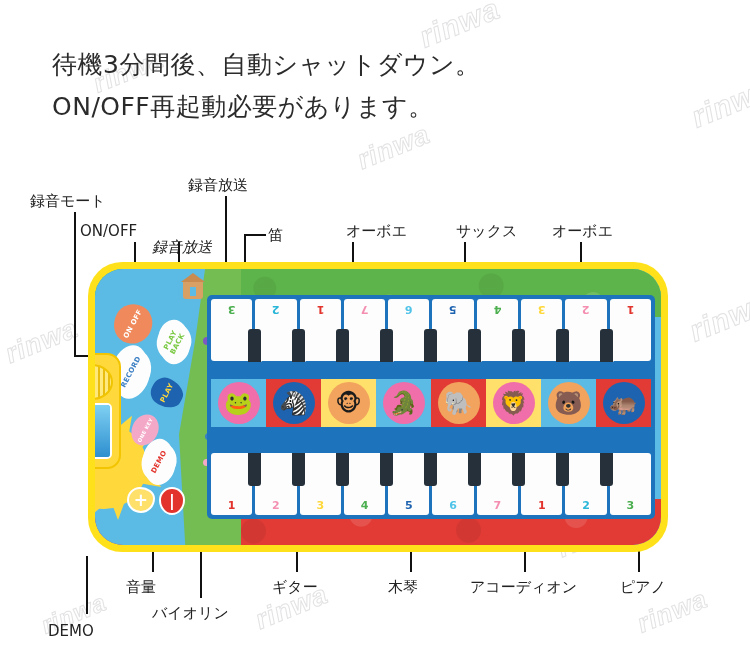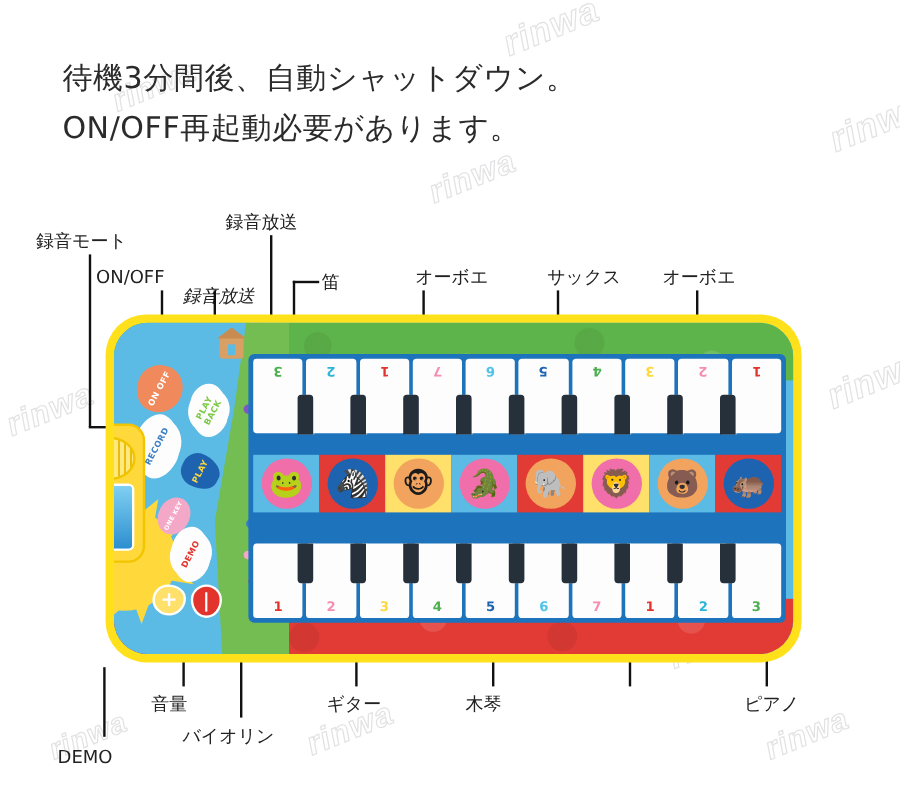--- a/index.html
+++ b/index.html
@@ -142,20 +142,21 @@
   <div class="lab" style="left:268px;top:226px;">笛</div>
   <div class="lab" style="left:332px;top:222px;margin-left:14px;">オーボエ</div>
   <div class="lab" style="left:456px;top:222px;">サックス</div>
   <div class="lab" style="left:552px;top:222px;">オーボエ</div>
 
   <div class="lab" style="left:48px;top:622px;">DEMO</div>
   <div class="lab" style="left:126px;top:578px;">音量</div>
   <div class="lab" style="left:152px;top:604px;">バイオリン</div>
   <div class="lab" style="left:272px;top:578px;">ギター</div>
   <div class="lab" style="left:388px;top:578px;">木琴</div>
+  <div class="lab" style="left:470px;top:578px;">アコーディオン</div>
   <div class="lab" style="left:620px;top:578px;">ピアノ</div>
 
   <div class="lead v" style="left:74px;top:212px;height:144px;"></div>
   <div class="lead h" style="left:74px;top:355px;width:58px;"></div>
 
   <div class="lead v" style="left:134px;top:242px;height:60px;"></div>
 
   <div class="lead v" style="left:178px;top:242px;height:92px;"></div>
   <div class="lead h" style="left:160px;top:333px;width:19px;"></div>
 

